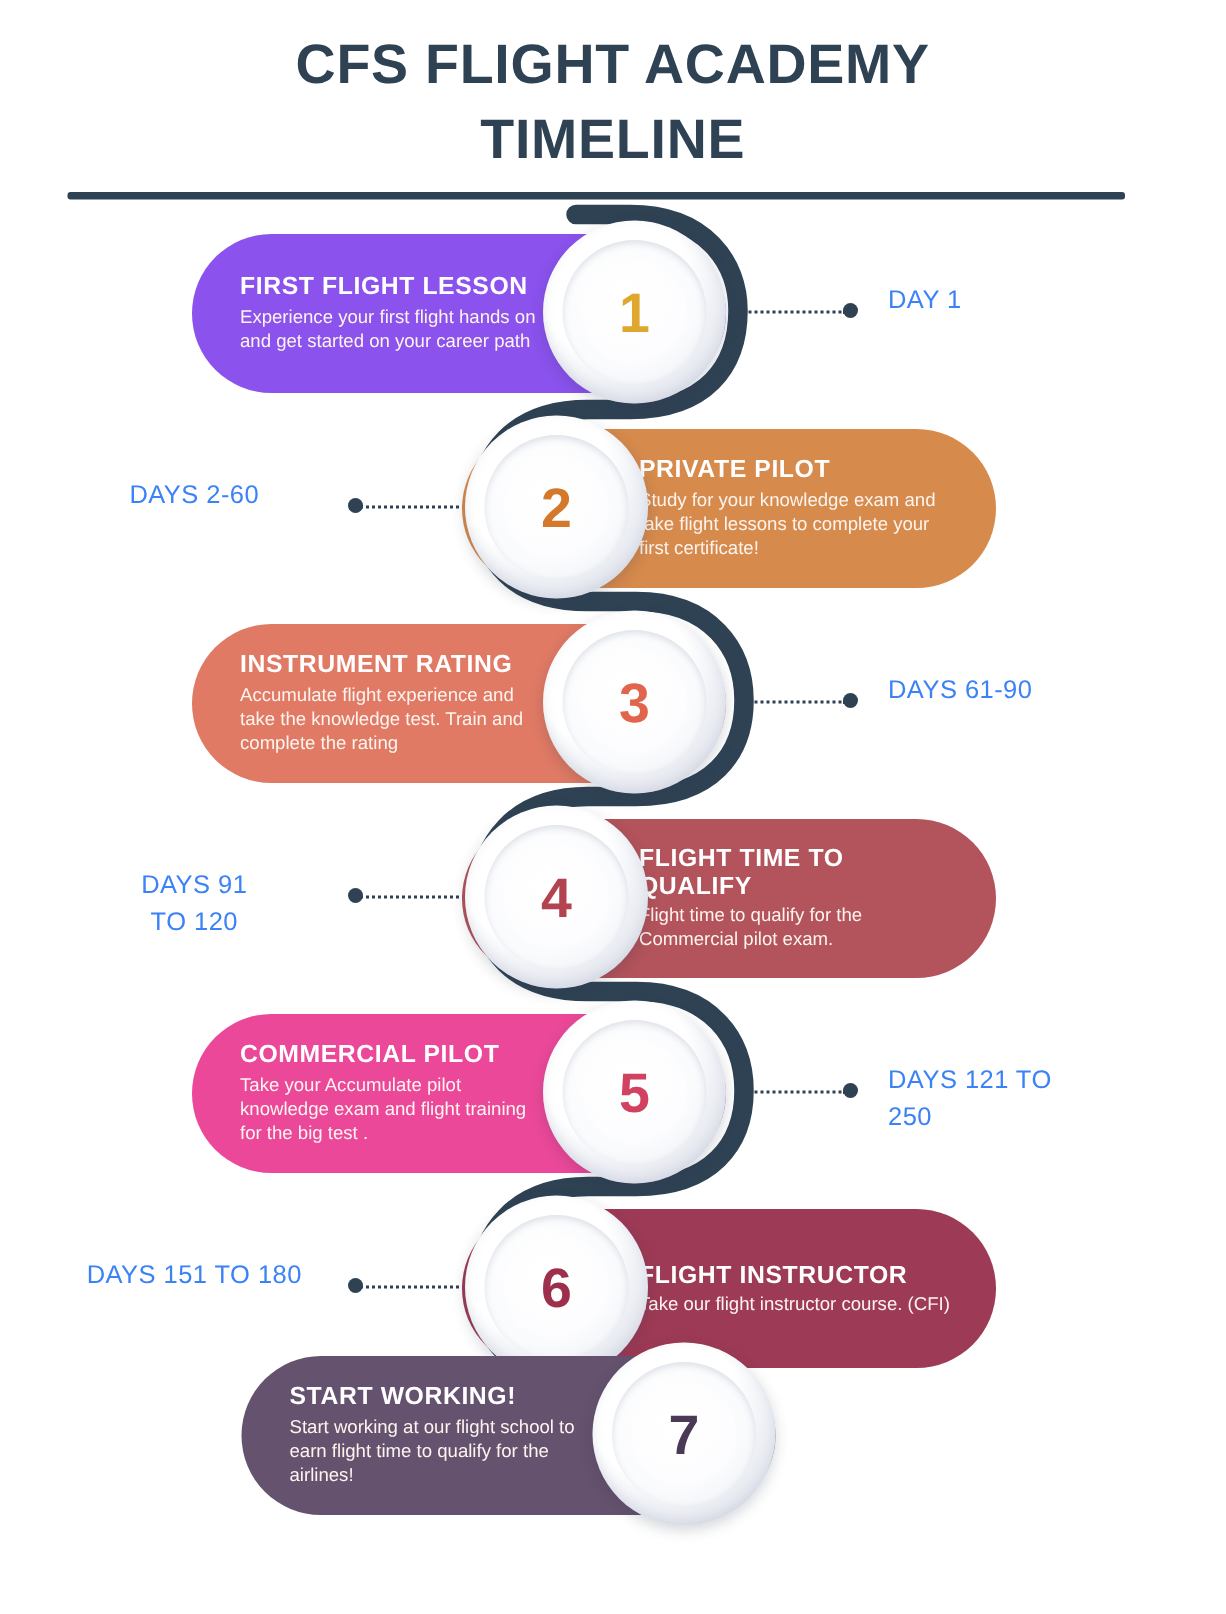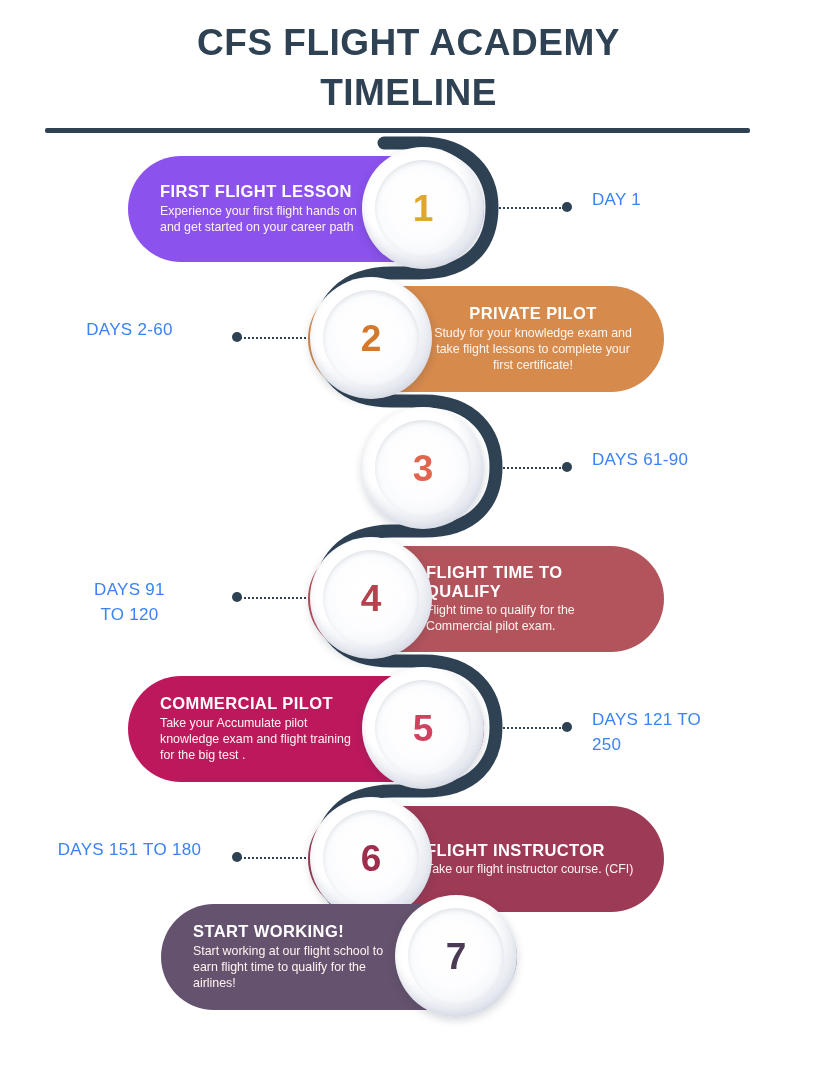--- a/index.html
+++ b/index.html
@@ -139,34 +139,40 @@
           </div>
         </div>
         <div class="medallion left">
           <span class="num" style="color: rgb(224, 167, 46);">1</span>
         </div>
         <div class="day-label right-side">DAY 1</div>
       </div>
       <div class="row" style="top: 272px;">
         <div class="conn-line" style="left: 240px; width: 78px;"></div>
         <div class="conn-dot" style="left: 232px;"></div>
-        <div class="pill right" style="background: rgb(214, 138, 76); text-align: center;">
+        <div class="pill right" style="background: rgb(214, 138, 76);">
           <div class="pill-text">
             <p class="pill-title">PRIVATE PILOT</p>
             <p class="pill-desc">Study for your knowledge exam and take flight lessons to complete your first certificate!</p>
           </div>
         </div>
         <div class="medallion right">
           <span class="num" style="color: rgb(212, 121, 44);">2</span>
         </div>
         <div class="day-label left-side">DAYS 2-60</div>
       </div>
       <div class="row" style="top: 402px;">
         <div class="conn-line" style="left: 492px; width: 72px;"></div>
         <div class="conn-dot" style="left: 562px;"></div>
+        <div class="pill left" style="background: rgb(224, 122, 100);">
+          <div class="pill-text">
+            <p class="pill-title">INSTRUMENT RATING</p>
+            <p class="pill-desc">Accumulate flight experience and take the knowledge test. Train and complete the rating</p>
+          </div>
+        </div>
         <div class="medallion left">
           <span class="num" style="color: rgb(224, 101, 76);">3</span>
         </div>
         <div class="day-label right-side">DAYS 61-90</div>
       </div>
       <div class="row" style="top: 532px;">
         <div class="conn-line" style="left: 240px; width: 78px;"></div>
         <div class="conn-dot" style="left: 232px;"></div>
         <div class="pill right" style="background: rgb(179, 83, 91);">
           <div class="pill-text">
@@ -176,21 +182,21 @@
         </div>
         <div class="medallion right">
           <span class="num" style="color: rgb(179, 67, 79);">4</span>
         </div>
         <div class="day-label left-side">DAYS 91
 TO 120</div>
       </div>
       <div class="row" style="top: 662px;">
         <div class="conn-line" style="left: 492px; width: 72px;"></div>
         <div class="conn-dot" style="left: 562px;"></div>
-        <div class="pill left" style="background: #be185d;">
+        <div class="pill left" style="background: #ec4899;">
           <div class="pill-text">
             <p class="pill-title">COMMERCIAL PILOT</p>
             <p class="pill-desc">Take your Accumulate pilot knowledge exam and flight training for the big test .</p>
           </div>
         </div>
         <div class="medallion left">
           <span class="num" style="color: rgb(209, 66, 96);">5</span>
         </div>
         <div class="day-label right-side">DAYS 121 TO
 250</div>

